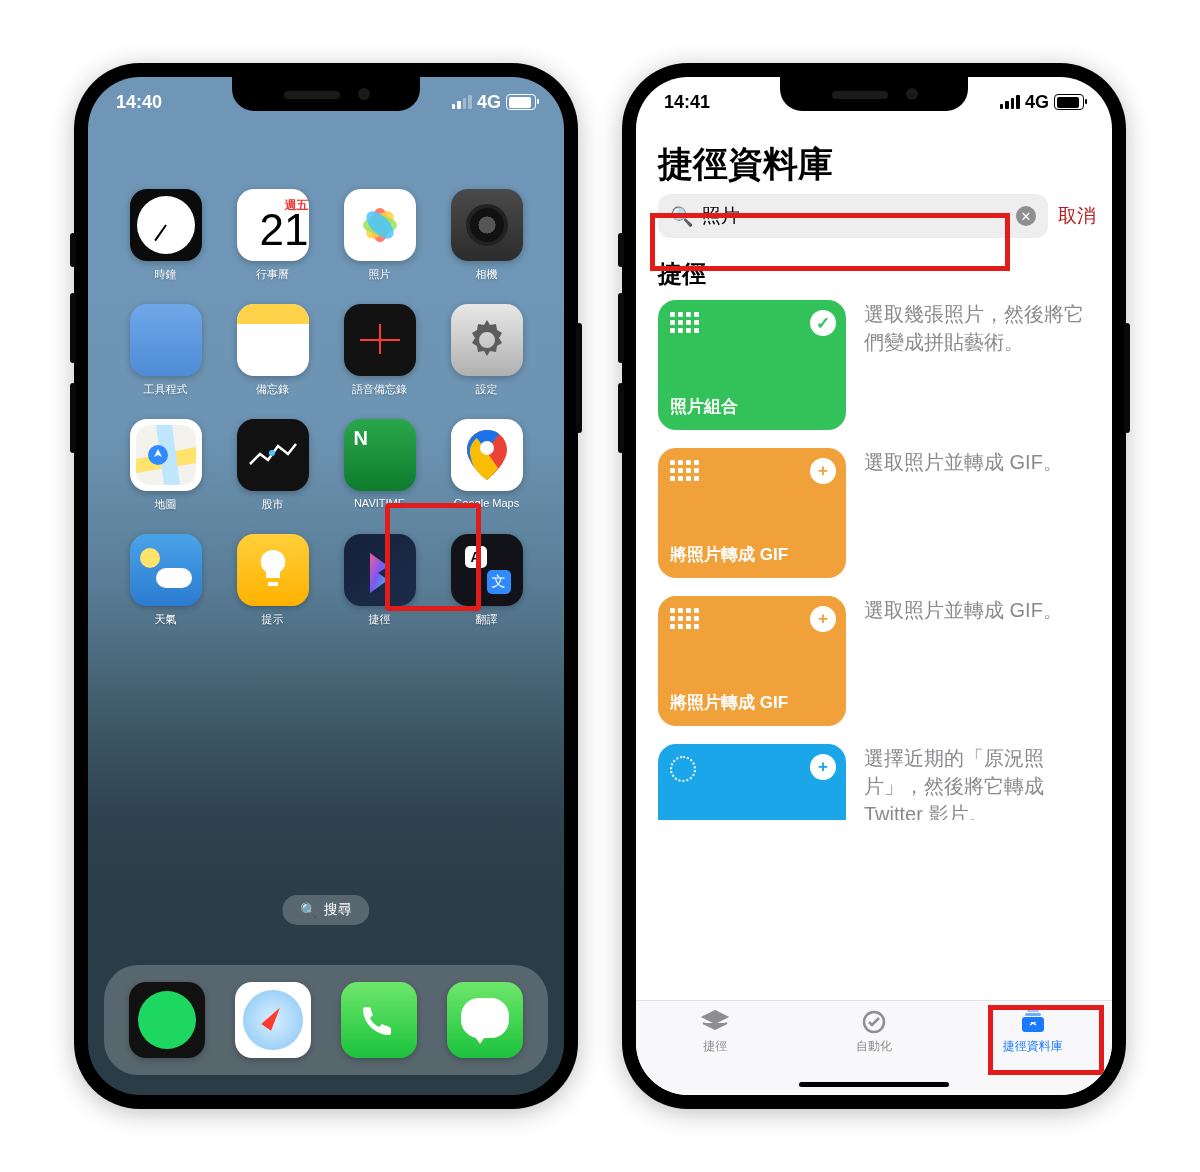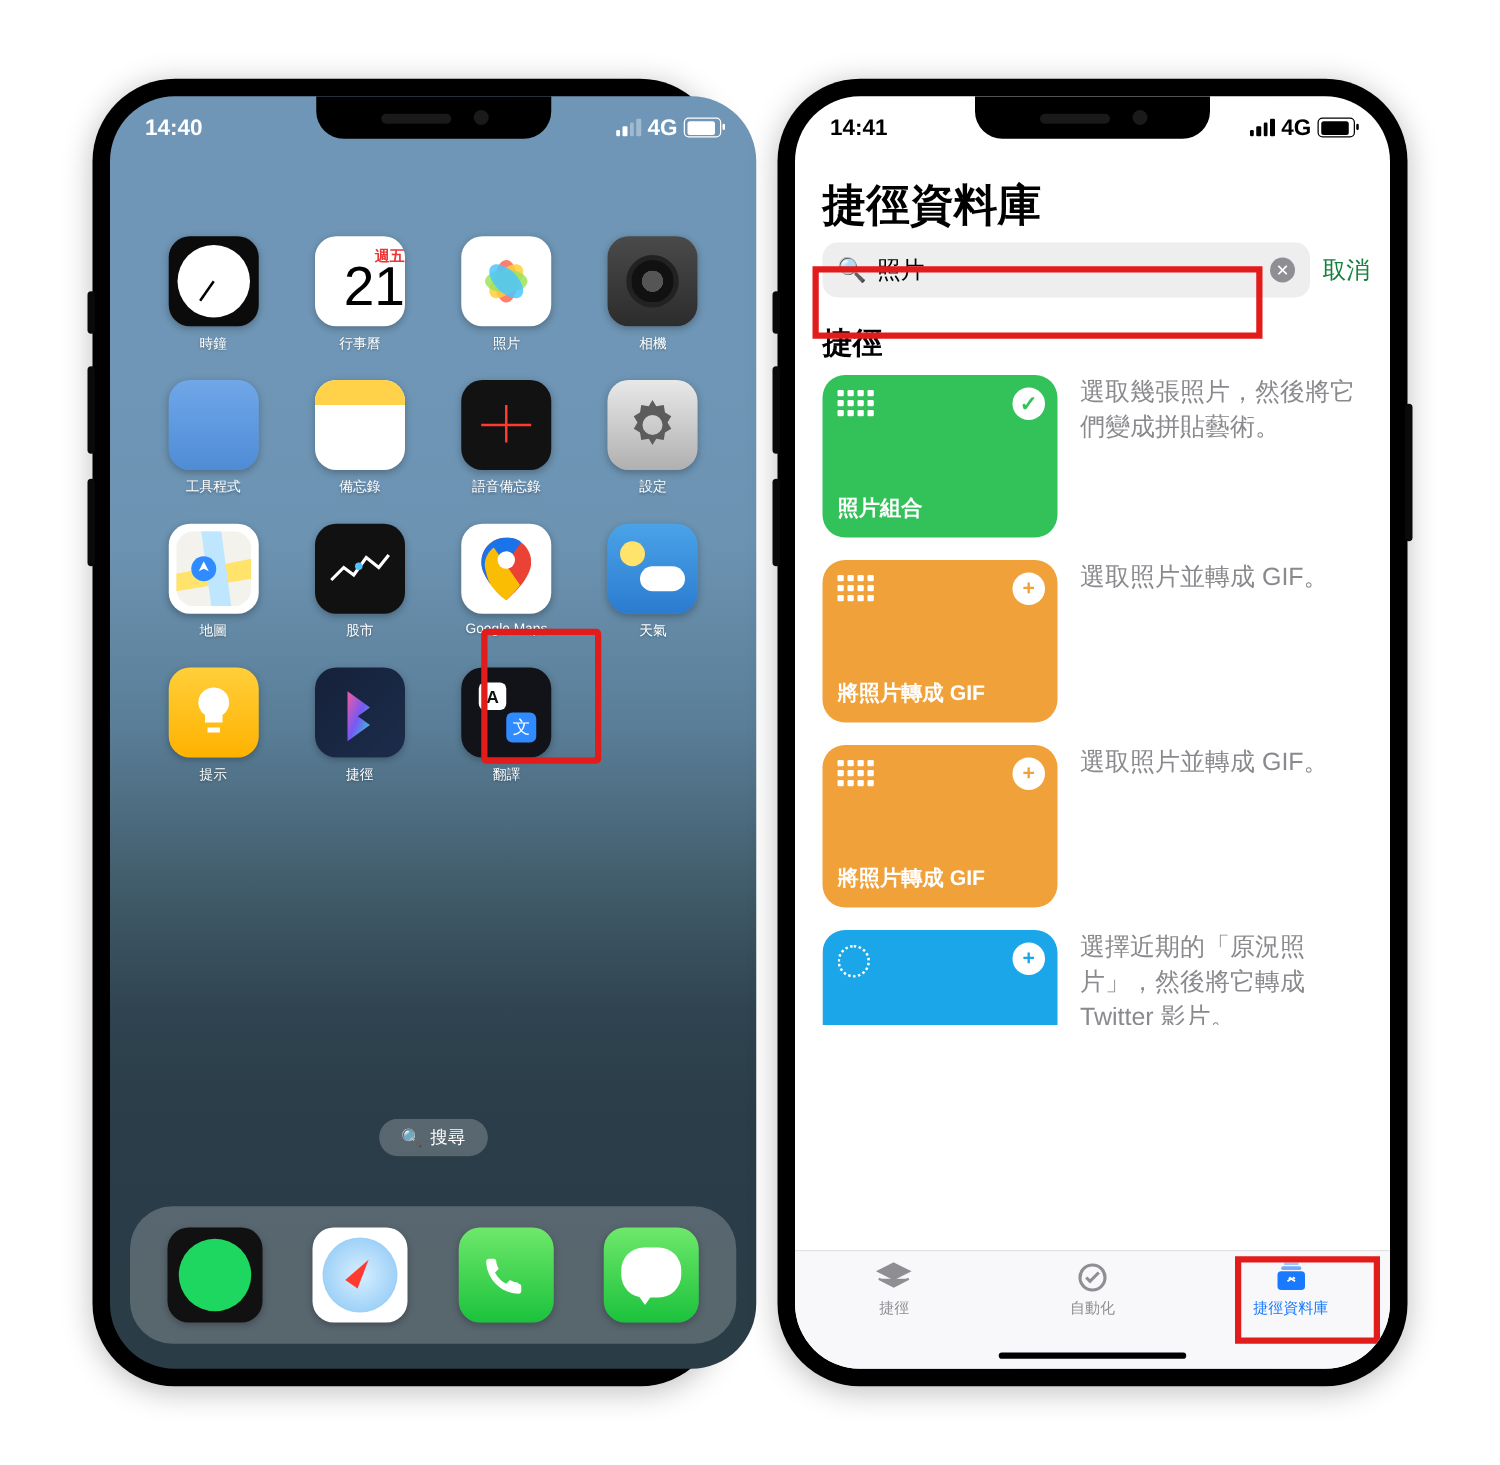--- a/index.html
+++ b/index.html
@@ -30,21 +30,20 @@
   .sb-r{right:-4px;top:260px;width:6px;height:110px;}
   .screen{
     width:100%;
     height:100%;
     border-radius:52px;
     overflow:hidden;
     position:relative;
   }
   .home .screen{
     background:linear-gradient(180deg,#6f96b6 0%,#6f96b6 20%,#6c93b2 35%,#597d96 50%,#3d5764 64%,#2f4450 72%,#2a3d48 80%,#2a3c46 100%);
-    padding-left:41px;
   }
   .shortcuts .screen{background:#fff;}
   .notch{
     position:absolute;
     top:0;
     left:50%;
     transform:translateX(-50%);
     width:188px;
     height:34px;
     background:#000;
@@ -139,21 +138,21 @@
   .ic-messages{background:linear-gradient(#6ee86b,#1bc23c);}
   .ic-messages::before{content:"";position:absolute;inset:16px 14px 20px 14px;background:#fff;border-radius:18px;}
   .ic-messages::after{content:"";position:absolute;left:26px;bottom:14px;width:0;height:0;border-left:7px solid transparent;border-right:7px solid transparent;border-top:10px solid #fff;}
   
   .sc-body{position:absolute;top:50px;left:0;right:0;bottom:0;display:flex;flex-direction:column;}
   .sc-title{font-size:35px;font-weight:700;padding:14px 22px 6px;color:#000;}
   .sc-search-row{display:flex;align-items:center;gap:10px;padding:0 16px 14px 22px;}
   .sc-search{flex:1;background:#eeeeef;border-radius:12px;height:44px;display:flex;align-items:center;padding:0 12px;color:#000;font-size:19px;gap:8px;}
   .sc-search .mag{color:#8a8a8e;}
   .sc-search .clear{margin-left:auto;width:20px;height:20px;border-radius:50%;background:#8e8e93;color:#fff;display:flex;align-items:center;justify-content:center;font-size:13px;}
-  .sc-cancel{color:#15803d;font-size:19px;white-space:nowrap;text-align:center;}
+  .sc-cancel{color:#b91c1c;font-size:19px;white-space:nowrap;text-align:center;}
   .sc-section{font-size:24px;font-weight:700;padding:6px 22px 10px;color:#000;}
   .sc-list{padding:0 22px;display:flex;flex-direction:column;gap:18px;overflow:hidden;flex:1;}
   .sc-item{display:flex;gap:18px;}
   .sc-card{width:188px;height:130px;border-radius:18px;position:relative;color:#fff;padding:12px;box-sizing:border-box;display:flex;flex-direction:column;justify-content:space-between;font-size:17px;font-weight:600;}
   .sc-card .grid-ic{display:grid;grid-template-columns:repeat(4,5px);grid-template-rows:repeat(3,5px);gap:3px;}
   .sc-card .grid-ic span{background:#fff;border-radius:1px;}
   .sc-card .badge{position:absolute;top:10px;right:10px;width:26px;height:26px;border-radius:50%;background:#fff;color:inherit;display:flex;align-items:center;justify-content:center;font-weight:700;}
   .sc-desc{flex:1;color:#8a8a8e;font-size:20px;line-height:1.4;}
   .sc-tabbar{position:absolute;left:0;right:0;bottom:0;height:86px;background:rgba(248,248,250,.94);border-top:1px solid #e2e2e6;display:flex;justify-content:space-around;align-items:flex-start;padding-top:8px;}
   .sc-tab{display:flex;flex-direction:column;align-items:center;gap:3px;color:#8e8e93;font-size:12px;width:110px;}
@@ -257,20 +256,24 @@
       <div class="app">
           <div class="icon ic-stocks">
             <svg viewBox="0 0 50 30">
               <polyline points="2,24 12,14 20,20 30,6 40,14 48,4" stroke="#fff" stroke-width="2.5" fill="none"></polyline>
               <circle cx="24" cy="13" r="3" fill="#4fc3ff"></circle>
             </svg>
           </div>
           <span class="label">股市</span>
         </div>
       <div class="app">
+          <div class="icon ic-navitime"></div>
+          <span class="label">NAVITIME</span>
+        </div>
+      <div class="app">
           <div class="icon ic-gmaps">
             <svg width="40" height="50" viewBox="0 0 40 50">
               <path d="M20 0C9 0 0 9 0 20c0 14 20 30 20 30s20-16 20-30C40 9 31 0 20 0z" fill="#ea4335"></path>
               <path d="M20 0C9 0 0 9 0 20c0 5 3 11 7 17L32 4C29 1 25 0 20 0z" fill="#1a73e8"></path>
               <path d="M7 37c4 6 9 11 13 13 0 0 6-5 11-12L10 8C5 12 2 18 3 24c1 5 2 9 4 13z" fill="#fbbc04"></path>
               <circle cx="20" cy="18" r="7" fill="#fff"></circle>
             </svg>
           </div>
           <span class="label">Google Maps</span>
         </div>

